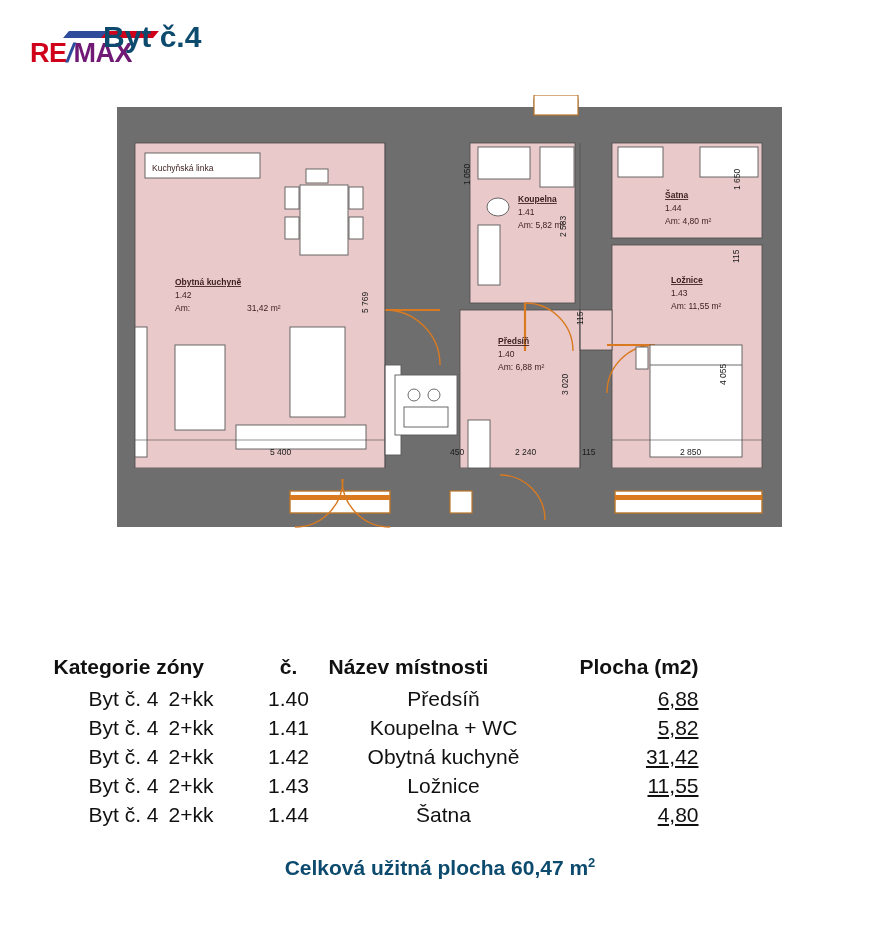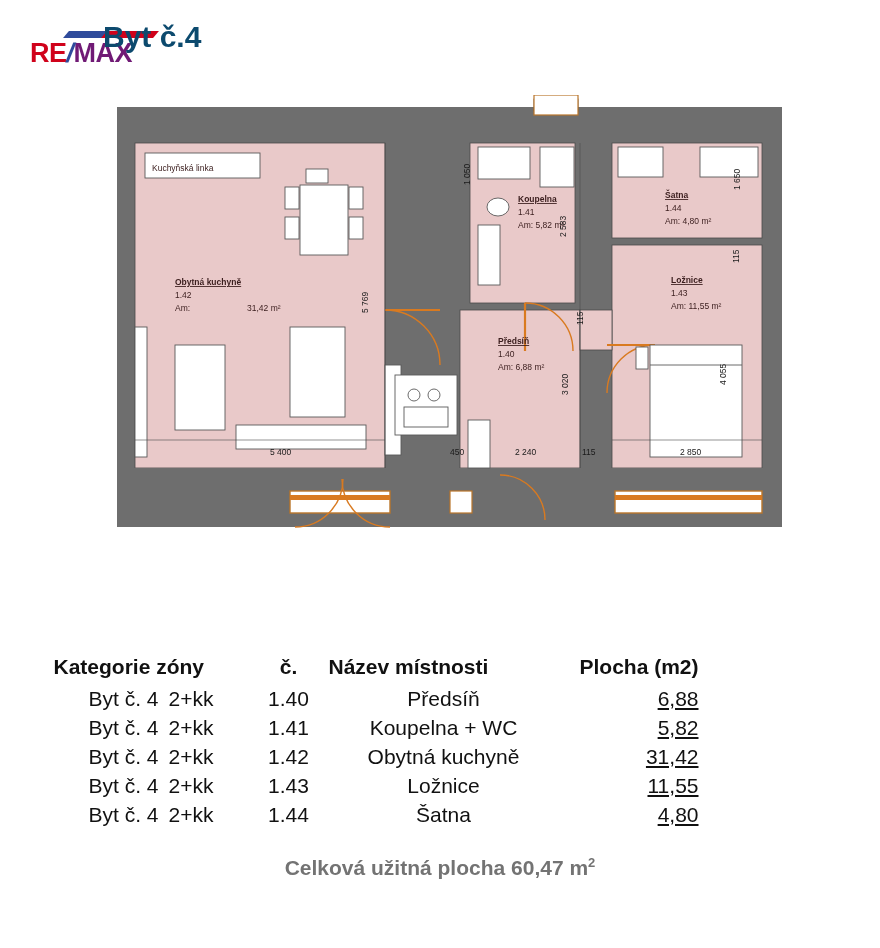--- a/index.html
+++ b/index.html
@@ -115,21 +115,21 @@
   .cat-cell span.kk { padding-left: 10px; }
 
   #total {
     position: absolute;
     left: 0;
     top: 855px;
     width: 880px;
     text-align: center;
     font-size: 21px;
     font-weight: bold;
-    color: #737373;
+    color: #0c4a6e;
   }
   #total sup { font-size: 13px; }
 </style>
 </head>
 <body>
 
 <div id="logo">
   <span class="bar-blue"></span>
   <span class="bar-red"></span>
   <span class="re">RE</span><span class="slash">/</span><span class="max">MAX</span>

